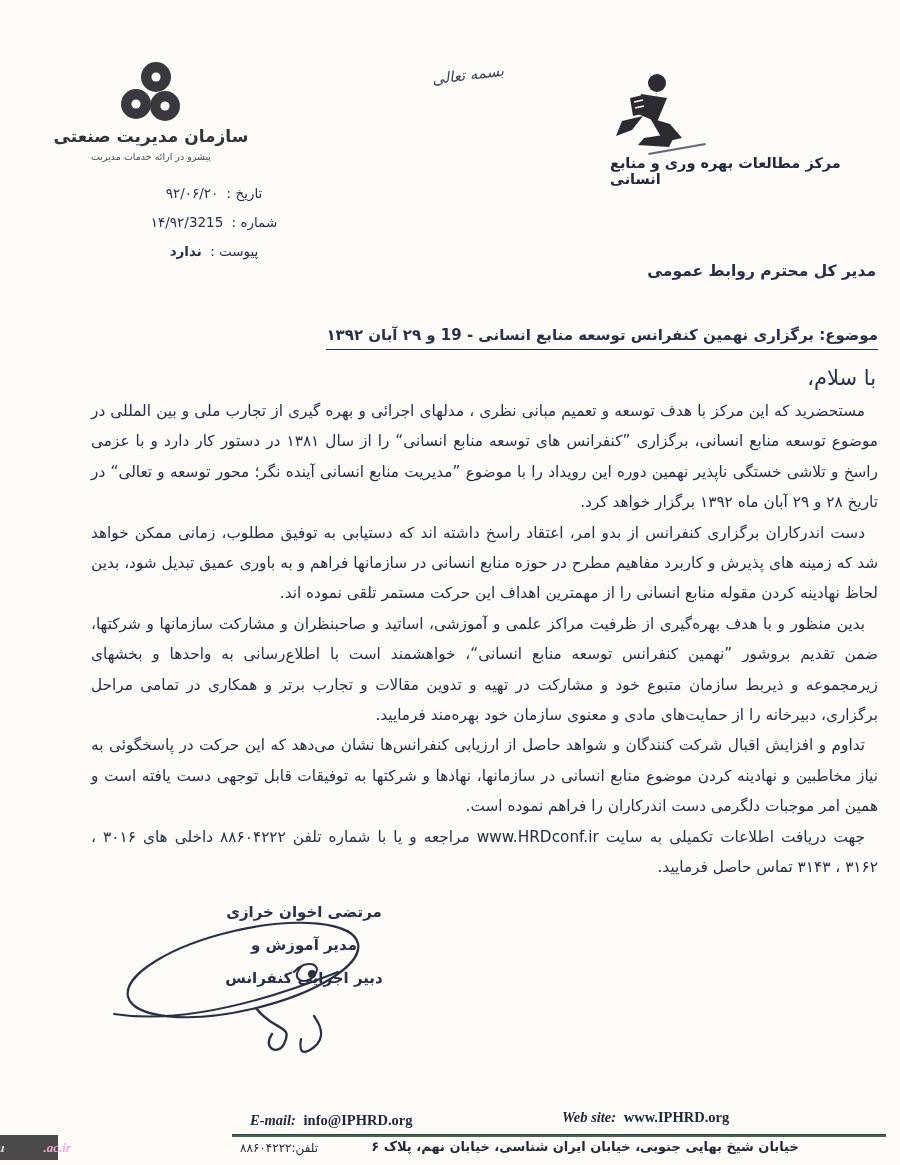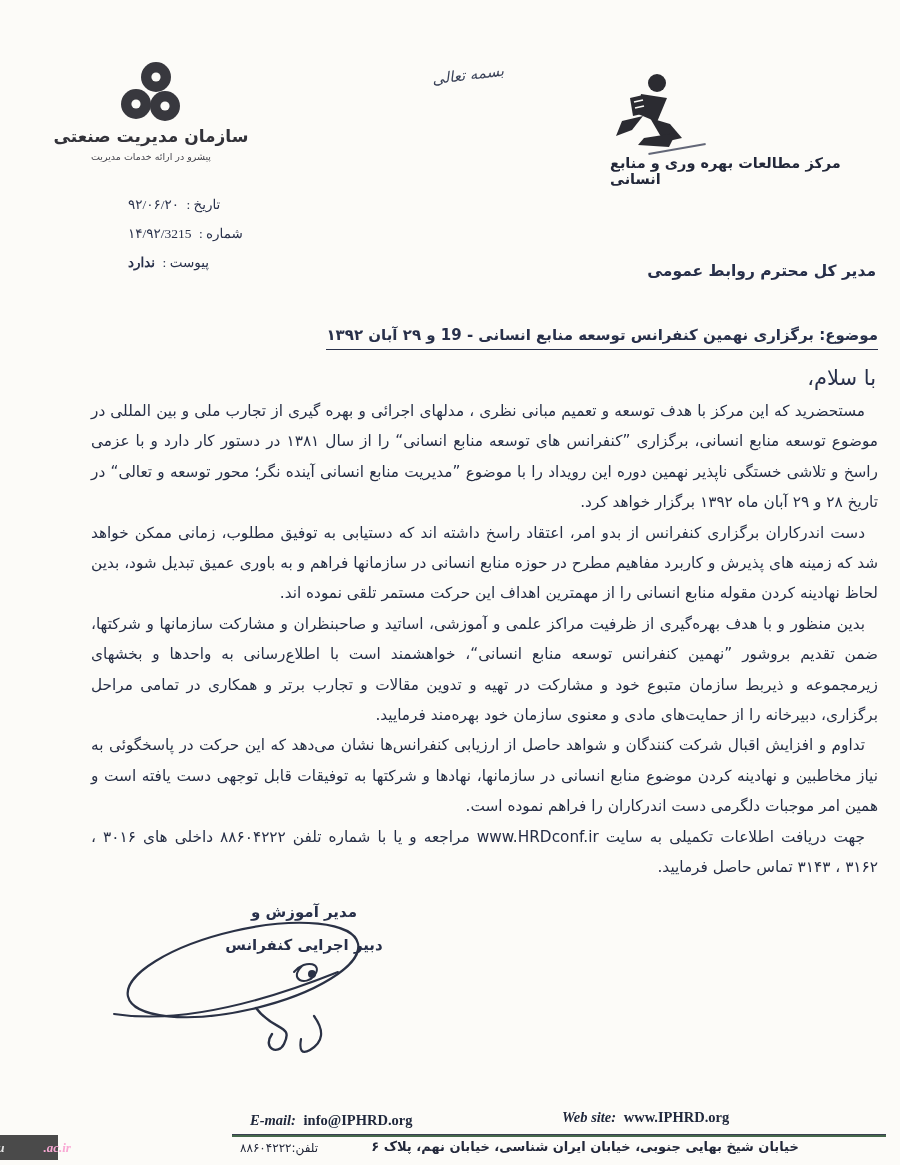--- a/index.html
+++ b/index.html
@@ -15,21 +15,21 @@
     transform:rotate(-7deg);
   }
   .logo-left{position:absolute;left:38px;top:60px;width:226px;text-align:center;}
   .logo-left .rings{display:block;margin:0 auto;}
   .logo-left .t1{font-size:17px;font-weight:bold;color:#33333a;margin-top:4px;letter-spacing:.5px;}
   .logo-left .t2{font-size:9.5px;color:#44444c;margin-top:5px;}
   .logo-right{position:absolute;left:610px;top:72px;width:276px;text-align:left;}
   .logo-right .t1{font-size:14.5px;font-weight:bold;color:#23283a;margin-top:3px;}
   .artifact-line{position:absolute;left:648px;top:148px;width:58px;height:1.5px;background:#3c4257;transform:rotate(-10deg);opacity:.8;}
   
-  .meta{position:absolute;left:128px;top:196px;width:172px;direction:rtl;text-align:left;font-size:13.5px;font-family:Liberation Serif, serif;}
+  .meta{position:absolute;left:128px;top:184px;width:172px;direction:rtl;text-align:center;font-size:13.5px;}
   .meta .row{margin-bottom:11px;line-height:18px;}
   .meta .row.att{margin-top:3px;}
   .meta .val{margin-right:4px;}
   .meta .bold{font-weight:bold;}
   
   .recipient{position:absolute;right:24px;top:262px;font-size:15.5px;font-weight:bold;direction:rtl;}
   .subject{position:absolute;right:22px;top:326px;font-size:15px;font-weight:bold;direction:rtl;
     border-bottom:1.6px solid #28304a;padding-bottom:5px;}
   .salutation{position:absolute;right:24px;top:366px;font-size:21px;direction:rtl;}
   
@@ -123,20 +123,21 @@
 
   <div class="body-text">
     <p>مستحضرید که این مرکز با هدف توسعه و تعمیم مبانی نظری ، مدلهای اجرائی و بهره گیری از تجارب ملی و بین المللی در موضوع توسعه منابع انسانی، برگزاری ”کنفرانس های توسعه منابع انسانی“ را از سال ۱۳۸۱ در دستور کار دارد و با عزمی راسخ و تلاشی خستگی ناپذیر نهمین دوره این رویداد را با موضوع ”مدیریت منابع انسانی آینده نگر؛ محور توسعه و تعالی“ در تاریخ ۲۸ و ۲۹ آبان ماه ۱۳۹۲ برگزار خواهد کرد.</p>
     <p>دست اندرکاران برگزاری کنفرانس از بدو امر، اعتقاد راسخ داشته اند که دستیابی به توفیق مطلوب، زمانی ممکن خواهد شد که زمینه های پذیرش و کاربرد مفاهیم مطرح در حوزه منابع انسانی در سازمانها فراهم و به باوری عمیق تبدیل شود، بدین لحاظ نهادینه کردن مقوله منابع انسانی را از مهمترین اهداف این حرکت مستمر تلقی نموده اند.</p>
     <p>بدین منظور و با هدف بهره‌گیری از ظرفیت مراکز علمی و آموزشی، اساتید و صاحبنظران و مشارکت سازمانها و شرکتها، ضمن تقدیم بروشور ”نهمین کنفرانس توسعه منابع انسانی“، خواهشمند است با اطلاع‌رسانی به واحدها و بخشهای زیرمجموعه و ذیربط سازمان متبوع خود و مشارکت در تهیه و تدوین مقالات و تجارب برتر و همکاری در تمامی مراحل برگزاری، دبیرخانه را از حمایت‌های مادی و معنوی سازمان خود بهره‌مند فرمایید.</p>
     <p>تداوم و افزایش اقبال شرکت کنندگان و شواهد حاصل از ارزیابی کنفرانس‌ها نشان می‌دهد که این حرکت در پاسخگوئی به نیاز مخاطبین و نهادینه کردن موضوع منابع انسانی در سازمانها، نهادها و شرکتها به توفیقات قابل توجهی دست یافته است و همین امر موجبات دلگرمی دست اندرکاران را فراهم نموده است.</p>
     <p>جهت دریافت اطلاعات تکمیلی به سایت www.HRDconf.ir مراجعه و یا با شماره تلفن ۸۸۶۰۴۲۲۲ داخلی های ۳۰۱۶ ، ۳۱۶۲ ، ۳۱۴۳ تماس حاصل فرمایید.</p>
   </div>
 
   <div class="sig-block">
+    <div>مرتضی اخوان خرازی</div>
     <div>مدیر آموزش و</div>
     <div>دبیر اجرایی کنفرانس</div>
   </div>
   <svg class="sig-scrawl" width="290" height="150" viewBox="0 0 290 150" aria-hidden="true">
     <g stroke="#2a3145" fill="none" stroke-linecap="round">
       <ellipse cx="145" cy="58" rx="118" ry="40" stroke-width="2.2" transform="rotate(-13 145 58)"></ellipse>
       <path d="M16,102 C80,112 160,92 240,60" stroke-width="2"></path>
       <path d="M196,60 c12,-14 30,-8 20,4 c-8,10 -26,4 -12,-10" stroke-width="2"></path>
       <path d="M158,96 C176,120 196,112 186,132 C180,144 164,136 174,122" stroke-width="2.4"></path>
       <path d="M216,104 q16,22 -4,34 q-12,7 -9,-11" stroke-width="2.2"></path>

